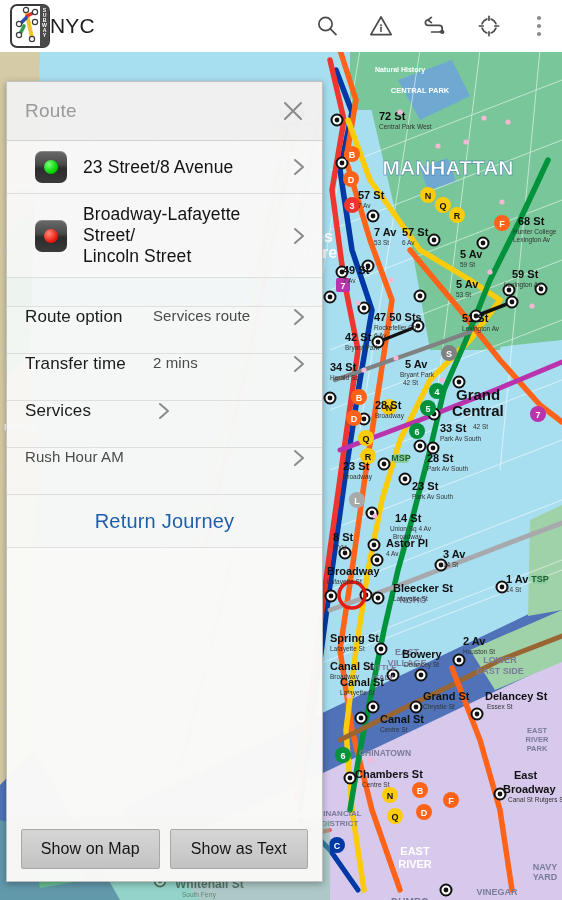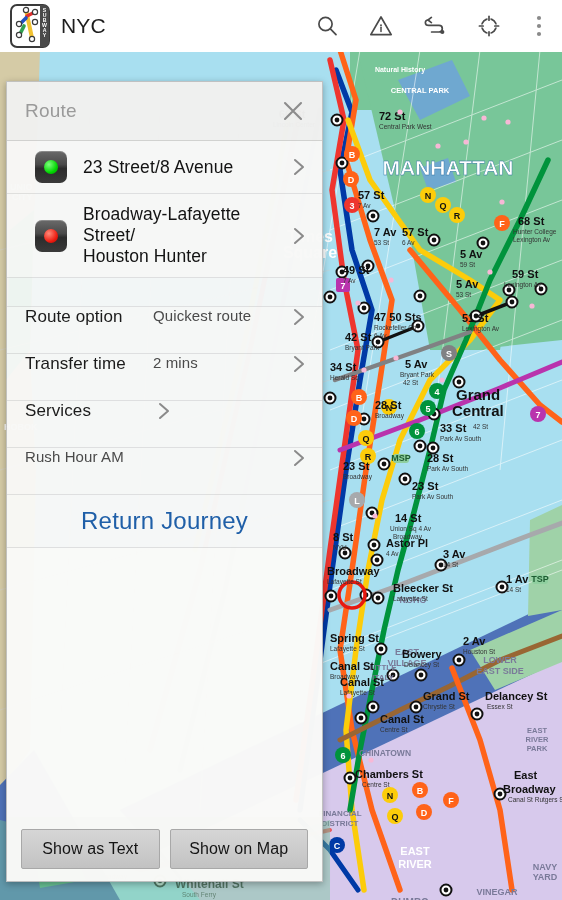--- a/index.html
+++ b/index.html
@@ -27,21 +27,21 @@
     border:2px solid #3a3a3a; border-radius:7px;
   }
   #logo .strip {
     position:absolute; right:1px; top:1px; bottom:1px; width:9px;
     background:#4a4a4a; border-radius:0 5px 5px 0;
     color:#ffffff; font-size:5.2px; line-height:5.1px; font-weight:bold;
     text-align:center; padding-top:3px; letter-spacing:0;
   }
   #logo .strip span { display:block; }
   .app-title {
-    font-size:21px; color:#1d1d1d; margin-left:11px; font-weight:normal;
+    font-size:21px; color:#1d1d1d; font-weight:normal;
     letter-spacing:0.2px; flex:none;
   }
   .ab-spacer { flex:1 1 auto; }
   .ab-icon {
     width:54px; height:52px; display:flex; align-items:center; justify-content:center;
     flex:none;
   }
   .ab-icon svg { display:block; }
 
   
@@ -89,21 +89,21 @@
     display:flex; align-items:flex-start; height:46px; padding:0 12px 0 18px;
     background: rgba(247,247,245,0.62);
   }
   .opt-label { font-size:17px; color:#1b1b1b; width:128px; flex:none; letter-spacing:0.1px; }
   .opt-value { flex:1; font-size:15px; color:#4a4a4a; letter-spacing:0.1px; }
 
   .return-row {
     height:52px; flex:none; display:flex; align-items:center; justify-content:center;
     background: rgba(247,247,245,0.55);
   }
-  .return-link { font-size:24px; color:#1f5fa8; letter-spacing:0.2px; }
+  .return-link { font-size:20px; color:#1f5fa8; letter-spacing:0.2px; }
 
   .dlg-body { flex:1 1 auto; background: rgba(250,250,248,0.80); }
 
   .dlg-footer {
     flex:none; height:64px; display:flex; align-items:center; justify-content:center;
     gap:10px; padding:0 14px; background: rgba(248,248,246,0.86);
   }
   .btn {
     flex:1; height:40px; border:1px solid #a8a8a8; border-radius:2px;
     background: linear-gradient(180deg,#d6d6d6 0%, #cccccc 52%, #c2c2c2 100%);
@@ -627,35 +627,35 @@
         </svg>
       </div>
     </div>
     <div class="sep-soft"></div>
 
     <div class="station-row">
       <div class="badge">
         <div class="dot dot-red"></div>
       </div>
       <div class="station-name" style="white-space:pre-line;">Broadway-Lafayette Street/
-Houston Hunter</div>
+Lincoln Street</div>
       <div class="chev">
         <svg width="14" height="20" viewBox="0 0 14 20">
           <path d="M3,3 L11,10 L3,17" fill="none" stroke="#8a8a8a" stroke-width="2" stroke-linecap="round" stroke-linejoin="round"></path>
         </svg>
       </div>
     </div>
     <div class="sep-soft"></div>
 
     <div class="gap-band"></div>
     <div class="sep-soft"></div>
 
     <div class="opt-row">
       <div class="opt-label">Route option</div>
-      <div class="opt-value">Quickest route</div>
+      <div class="opt-value">Services route</div>
       <div class="chev">
         <svg width="14" height="20" viewBox="0 0 14 20">
             <path d="M3,3 L11,10 L3,17" fill="none" stroke="#8a8a8a" stroke-width="2" stroke-linecap="round" stroke-linejoin="round"></path>
           </svg>
       </div>
     </div>
     <div class="sep-soft"></div>
 
     <div class="opt-row">
       <div class="opt-label">Transfer time</div>
@@ -689,18 +689,18 @@
     <div class="sep-soft"></div>
 
     <div class="return-row">
       <div class="return-link">Return Journey</div>
     </div>
     <div class="sep-soft"></div>
 
     <div class="dlg-body"></div>
 
     <div class="dlg-footer">
+      <button class="btn">Show on Map</button>
       <button class="btn">Show as Text</button>
-      <button class="btn">Show on Map</button>
     </div>
   </div>
 
 </div>
 
 </body></html>

